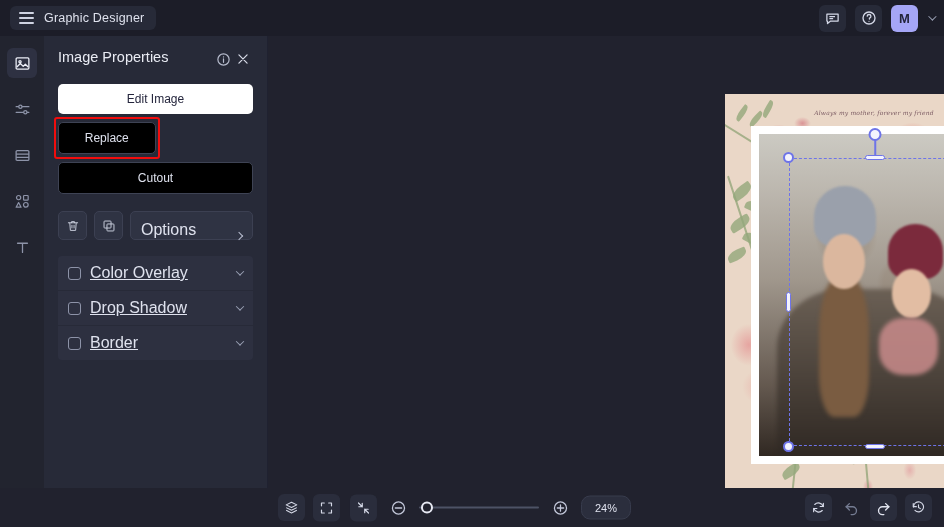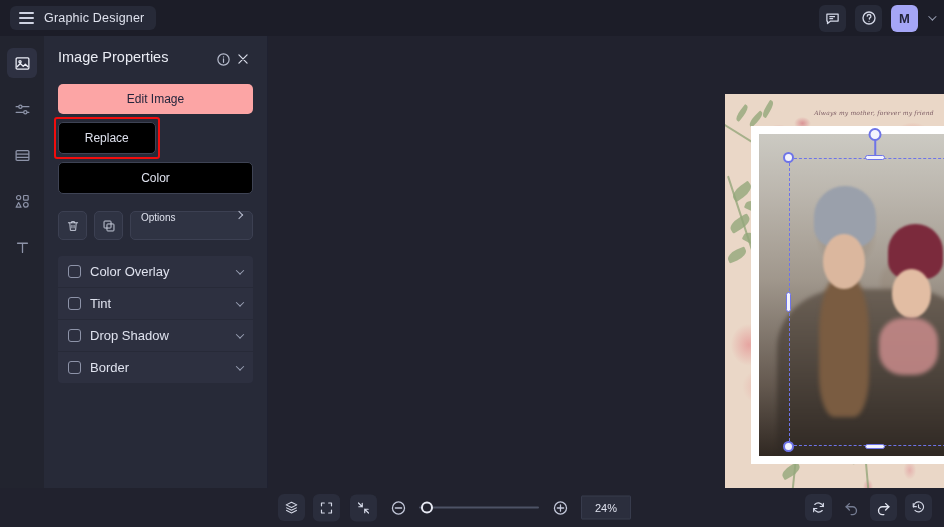--- a/index.html
+++ b/index.html
@@ -79,55 +79,55 @@
   .panel-head { display: flex; margin-bottom: 15px; }
   .panel-title { color: #e9ebf3; font-size: 14.5px; flex: 1; }
   .panel-head .pi { cursor: pointer; display: flex; align-items: center; justify-content: center; width: 20px; height: 20px; }
 
   .btn {
     width: 100%; border-radius: 5px; text-align: center;
     font-size: 12px; padding: 8px 4px; cursor: pointer;
     background: #000000; color: #dfe2ee;
     border: 1px solid #3e4354;
   }
-  .btn.primary { background: #fca5a5; color: #24253c; border: none; font-size: 12px; }
+  .btn.primary { background: #ffffff; color: #24253c; border: none; font-size: 12px; }
   .btn-row { display: flex; gap: 8px; margin-top: 8px; }
   .btn-row .btn { width: 50%; }
   .hl-wrap { position: relative; width: 50%; }
   .hl-wrap .btn { width: 100%; }
   .hl-box {
     position: absolute; left: -4px; top: -5px; right: -4px; bottom: -5px;
     border: 2.5px solid #f10d0d; border-radius: 3px; pointer-events: none;
   }
 
   .tool-row { display: flex; gap: 7px; margin-top: 17px; align-items: stretch; }
   .tool-sq {
     width: 29px; height: 29px; border-radius: 5px; background: #2f3343; border: 1px solid #3c4052;
     display: flex; align-items: center; justify-content: center; cursor: pointer;
   }
   .options-btn {
     flex: 1; border-radius: 5px; background: #2f3343; border: 1px solid #3c4052;
-    display: flex; align-items: flex-start; padding: 0 10px; cursor: pointer;
-    color: #dfe2ee; font-size: 10px;
+    display: flex; align-items: flex-end; padding: 0 10px; cursor: pointer;
+    color: #dfe2ee; font-size: 16px;
   }
   .options-btn .chev-r {
     margin-left: auto; width: 6px; height: 6px;
     border-right: 1.6px solid #b9bed0; border-top: 1.6px solid #b9bed0; transform: rotate(45deg);
   }
 
   .fx-list { margin-top: 16px; }
   .fx-row {
     display: flex; align-items: center; gap: 9px;
     background: #2d3040; border-bottom: 1px solid #272a38;
     padding: 8px 10px; cursor: pointer;
   }
   .fx-row:first-child { border-radius: 4px 4px 0 0; }
   .fx-row:last-child { border-radius: 0 0 4px 4px; border-bottom: none; }
   .cbx { width: 13px; height: 13px; border: 1.4px solid #8d93a8; border-radius: 3px; flex: 0 0 13px; cursor: pointer; }
-  .fx-label { color: #dfe2ee; font-size: 13px; flex: 1; }
+  .fx-label { color: #dfe2ee; font-size: 16px; flex: 1; text-decoration: underline; }
   .fx-row .chev-d2 { width: 6px; height: 6px; border-right: 1.5px solid #9aa0b4; border-bottom: 1.5px solid #9aa0b4; transform: rotate(45deg) translate(-1px,-1px); }
 
   
   .canvas-wrap { flex: 1; background: #21222e; position: relative; display: flex; align-items: center; justify-content: center; min-width: 0; }
   .card {
     position: absolute; left: 457px; top: 58px; width: 298px; height: 418px;
     background: #ead7c7;
     overflow: hidden;
   }
   .card::before {
@@ -212,21 +212,21 @@
   }
   .bb-center {
     position: absolute; left: 50%; top: 50%; transform: translate(-50%,-50%);
     display: flex; align-items: center; gap: 10px;
   }
   .bb-plain { width: 22px; height: 22px; display: flex; align-items: center; justify-content: center; cursor: pointer; }
   .slider { position: relative; width: 120px; height: 14px; display: flex; align-items: center; cursor: pointer; }
   .slider .track { position: absolute; left: 0; right: 0; height: 1.6px; background: #4d5265; border-radius: 2px; }
   .slider .knob { position: absolute; left: 2px; width: 12px; height: 12px; border-radius: 50%; border: 2px solid #e6e8f2; background: #21222e; }
   .zoom-val {
-    background: #2b2e3d; border: 1px solid #383c4d; border-radius: 1px;
+    background: #2b2e3d; border: 1px solid #383c4d; border-radius: 9px;
     color: #dfe2ee; font-size: 11px; padding: 5px 13px; cursor: pointer;
   }
   .bb-right { margin-left: auto; display: flex; gap: 8px; align-items: center; }
   svg { display: block; }
 </style>
 </head>
 <body>
 
 <div id="app">
 
@@ -318,21 +318,21 @@
 
       <div class="btn primary">Edit Image</div>
 
       <div class="btn-row">
         <div class="hl-wrap">
           <div class="btn">Replace</div>
           <div class="hl-box"></div>
         </div>
       </div>
 
-      <div class="btn" style="margin-top:8px;">Color</div>
+      <div class="btn" style="margin-top:8px;">Cutout</div>
 
       <div class="tool-row">
         <div class="tool-sq">
           <svg width="14" height="14" viewBox="0 0 24 24" fill="none" stroke="#c7ccdb" stroke-width="1.7">
             <path d="M4 6.5h16M9.5 6.5V4.5h5v2" stroke-linecap="round"></path>
             <path d="M6.5 6.5l1 13h9l1-13" stroke-linejoin="round"></path>
             <path d="M10.2 10v6M13.8 10v6"></path>
           </svg>
         </div>
         <div class="tool-sq">
@@ -344,25 +344,20 @@
         <div class="options-btn">
           <span>Options</span>
           <span class="chev-r"></span>
         </div>
       </div>
 
       <div class="fx-list">
         <div class="fx-row">
           <span class="cbx"></span>
           <span class="fx-label">Color Overlay</span>
-          <span class="chev-d2"></span>
-        </div>
-        <div class="fx-row">
-          <span class="cbx"></span>
-          <span class="fx-label">Tint</span>
           <span class="chev-d2"></span>
         </div>
         <div class="fx-row">
           <span class="cbx"></span>
           <span class="fx-label">Drop Shadow</span>
           <span class="chev-d2"></span>
         </div>
         <div class="fx-row">
           <span class="cbx"></span>
           <span class="fx-label">Border</span>

